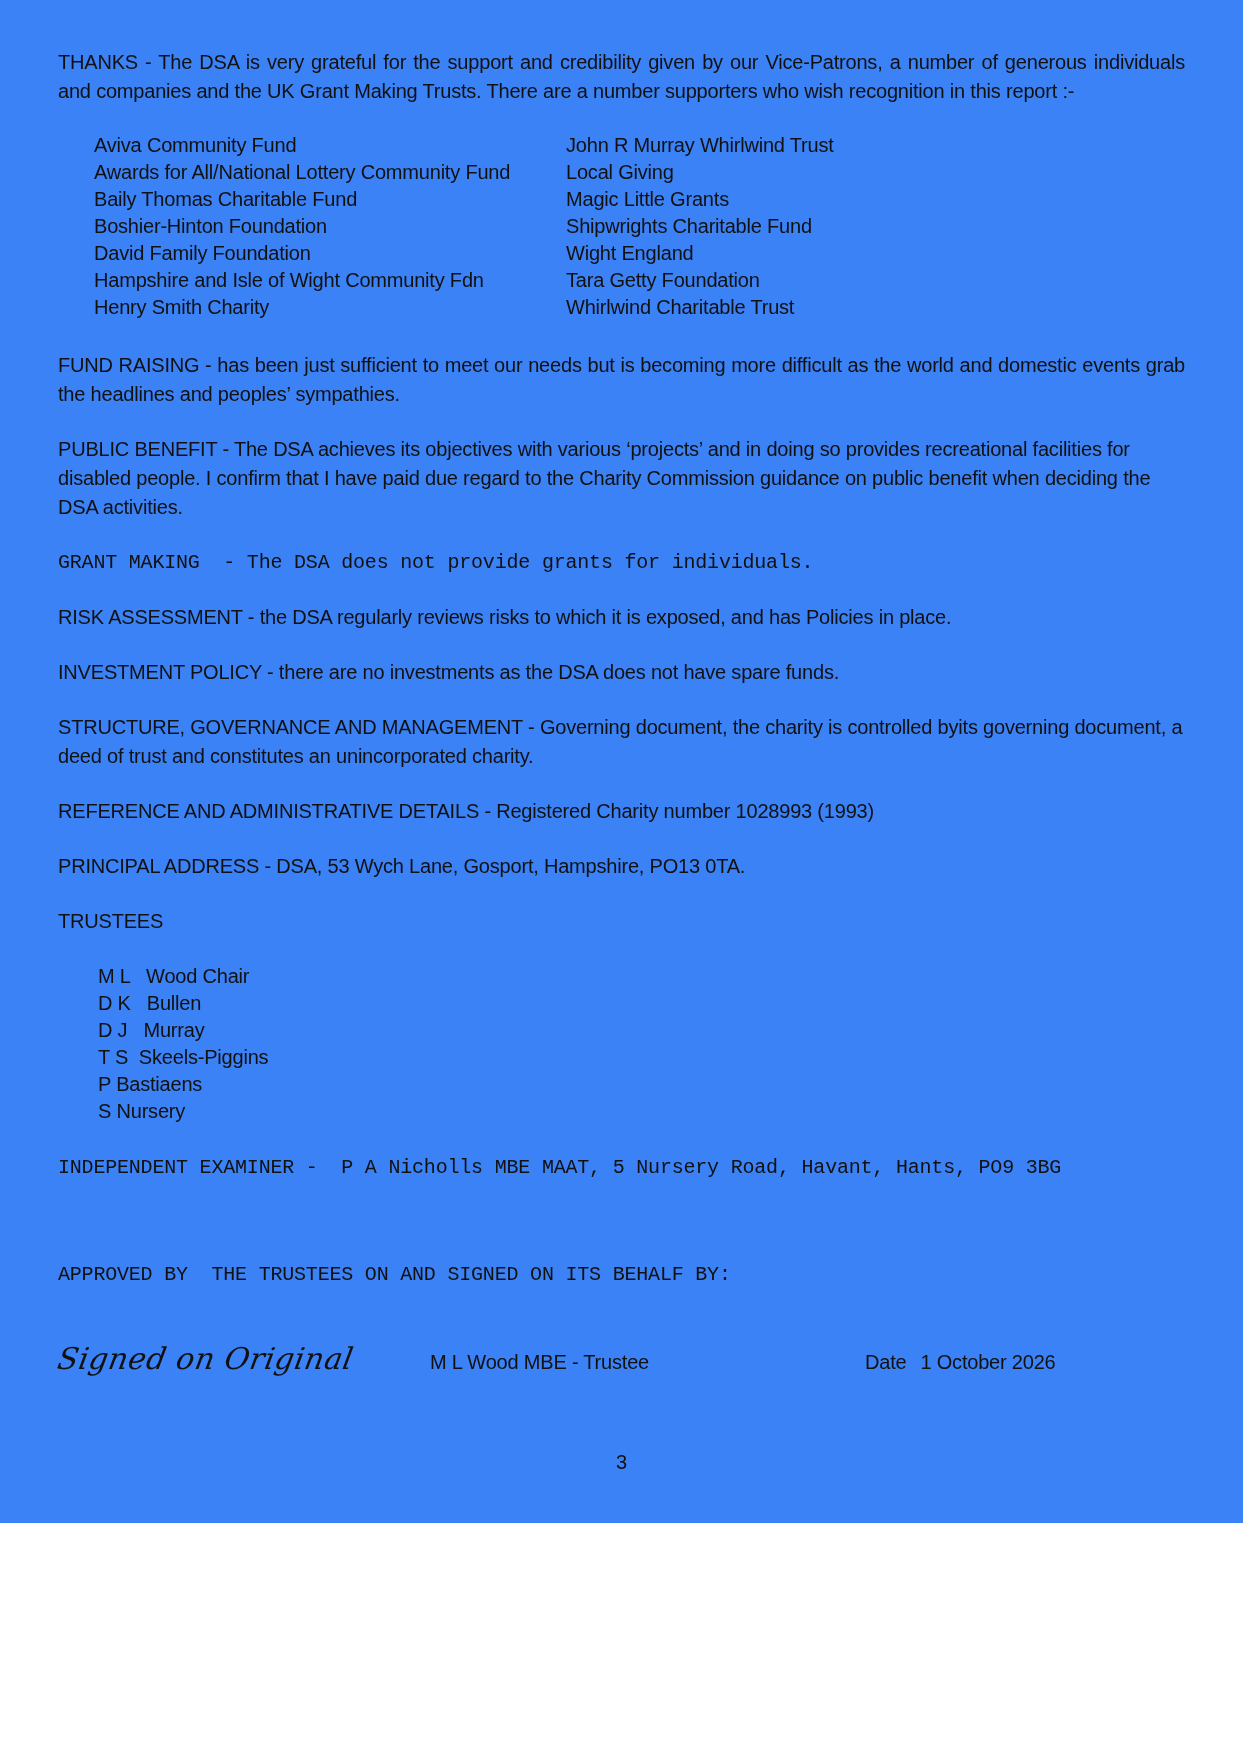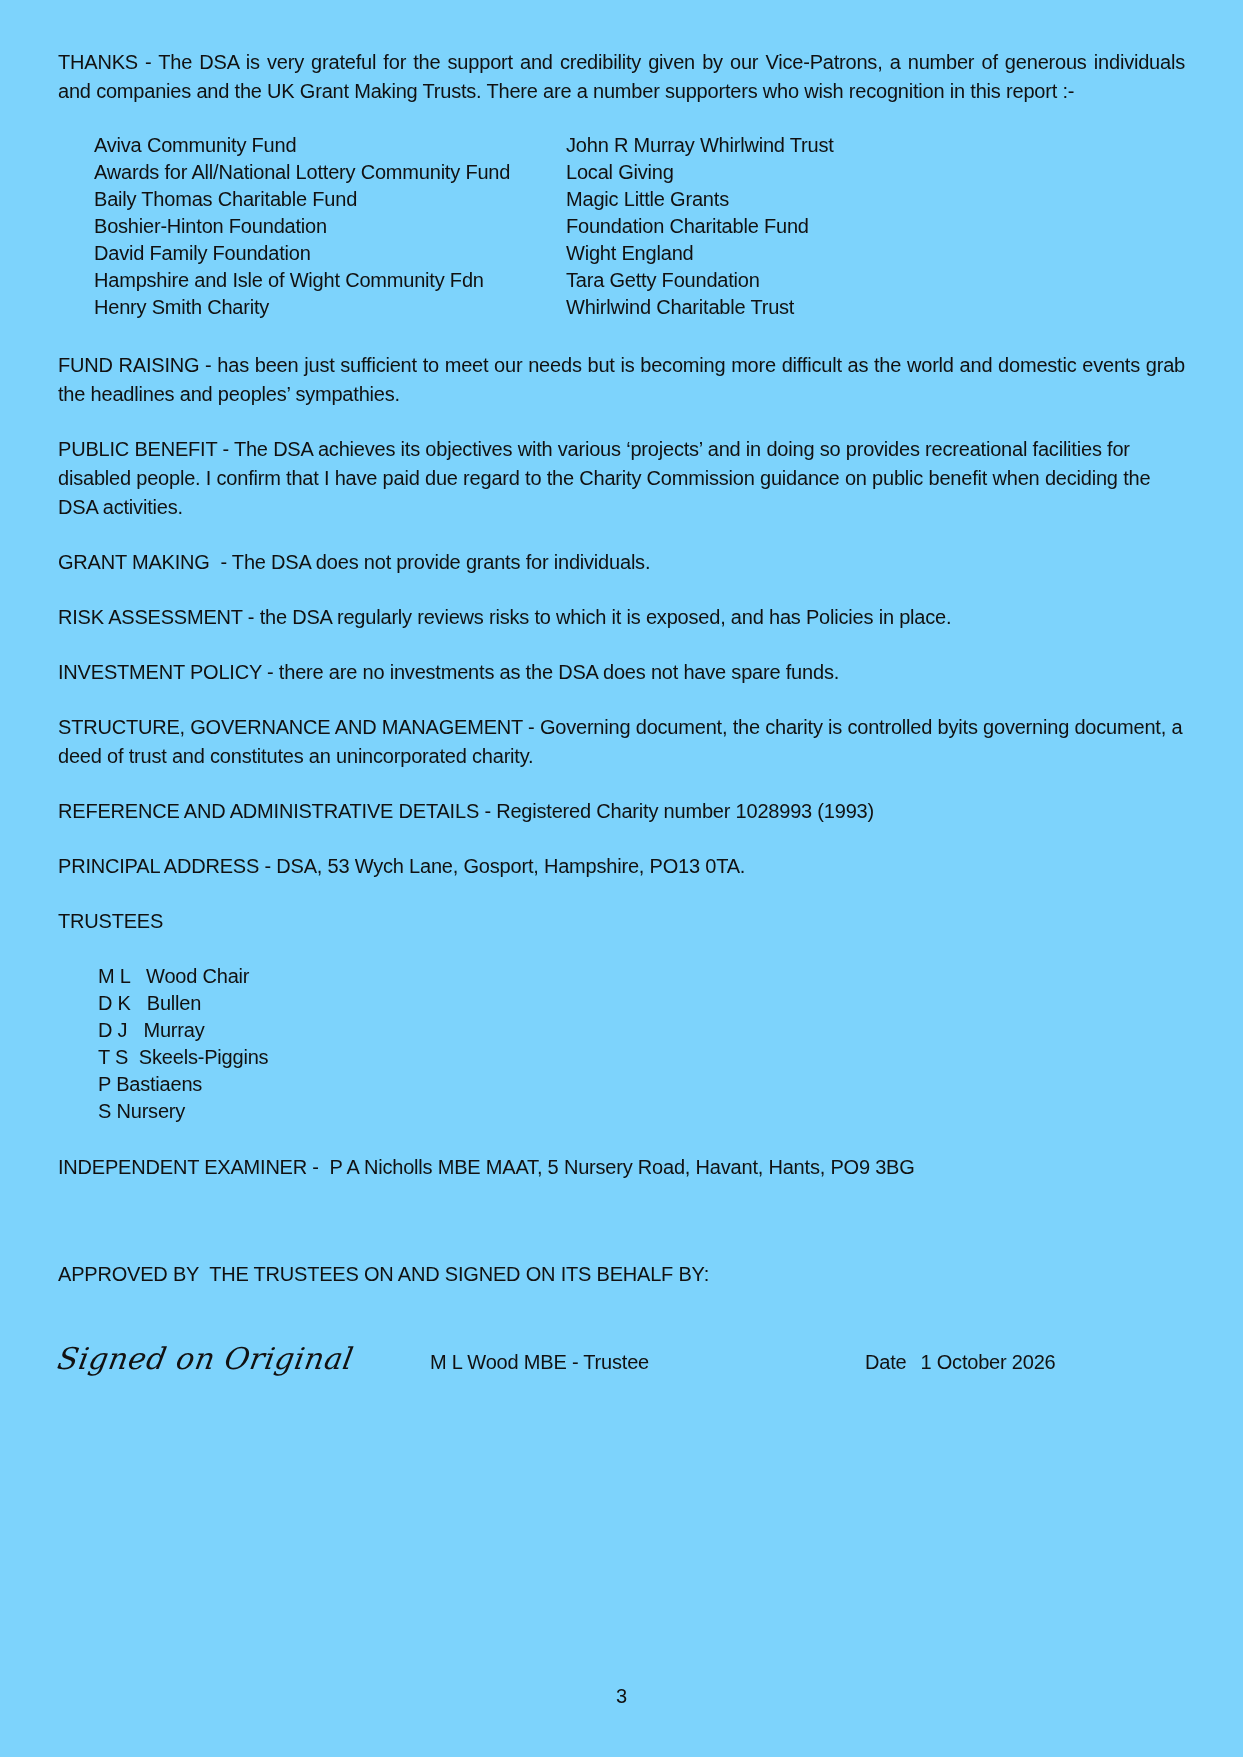--- a/index.html
+++ b/index.html
@@ -5,36 +5,37 @@
   * { margin: 0; padding: 0; box-sizing: border-box; }
   html, body { background: #ffffff; }
   body {
     width: 1243px;
     font-family: "Liberation Sans", "DejaVu Sans", sans-serif;
     color: #111111;
   }
   .page {
     position: relative;
     width: 1243px;
-    height: 1757px;
-    background: #7dd3fc;
+    height: 1523px;
+    background: #3b82f6;
     padding: 48px 58px 0 58px;
     font-size: 20px;
     line-height: 29px;
     letter-spacing: -0.2px;
     overflow: hidden;
   }
   .para {
     margin-bottom: 26px;
   }
   .justify {
     text-align: justify;
   }
   .prewrap {
     white-space: pre-wrap;
+    font-family: Liberation Mono, monospace;
   }
   .supporters {
     display: flex;
     line-height: 27px;
     margin-bottom: 30px;
   }
   .supporters .col-left { width: 472px; flex: 0 0 472px; }
   .supporters .col-right { flex: 1 1 auto; }
   .supporter-row { white-space: pre-wrap; margin-left: 36px; }
   .trustees-heading {
@@ -99,21 +100,21 @@
       <div class="supporter-row">Baily Thomas Charitable Fund</div>
       <div class="supporter-row">Boshier-Hinton Foundation</div>
       <div class="supporter-row">David Family Foundation</div>
       <div class="supporter-row">Hampshire and Isle of Wight Community Fdn</div>
       <div class="supporter-row">Henry Smith Charity</div>
     </div>
     <div class="col-right">
       <div class="supporter-row">John R Murray Whirlwind Trust</div>
       <div class="supporter-row">Local Giving</div>
       <div class="supporter-row">Magic Little Grants</div>
-      <div class="supporter-row">Foundation Charitable Fund</div>
+      <div class="supporter-row">Shipwrights Charitable Fund</div>
       <div class="supporter-row">Wight England</div>
       <div class="supporter-row">Tara Getty Foundation</div>
       <div class="supporter-row">Whirlwind Charitable Trust</div>
     </div>
   </div>
 
   <p class="para justify">FUND RAISING - has been just sufficient to meet our needs but is becoming more difficult as the world and domestic events grab the headlines and peoples’ sympathies.</p>
 
   <p class="para">PUBLIC BENEFIT - The DSA achieves its objectives with various ‘projects’ and in doing so provides recreational facilities for disabled people. I confirm that I have paid due regard to the Charity Commission guidance on public benefit when deciding the DSA activities.</p>
 

